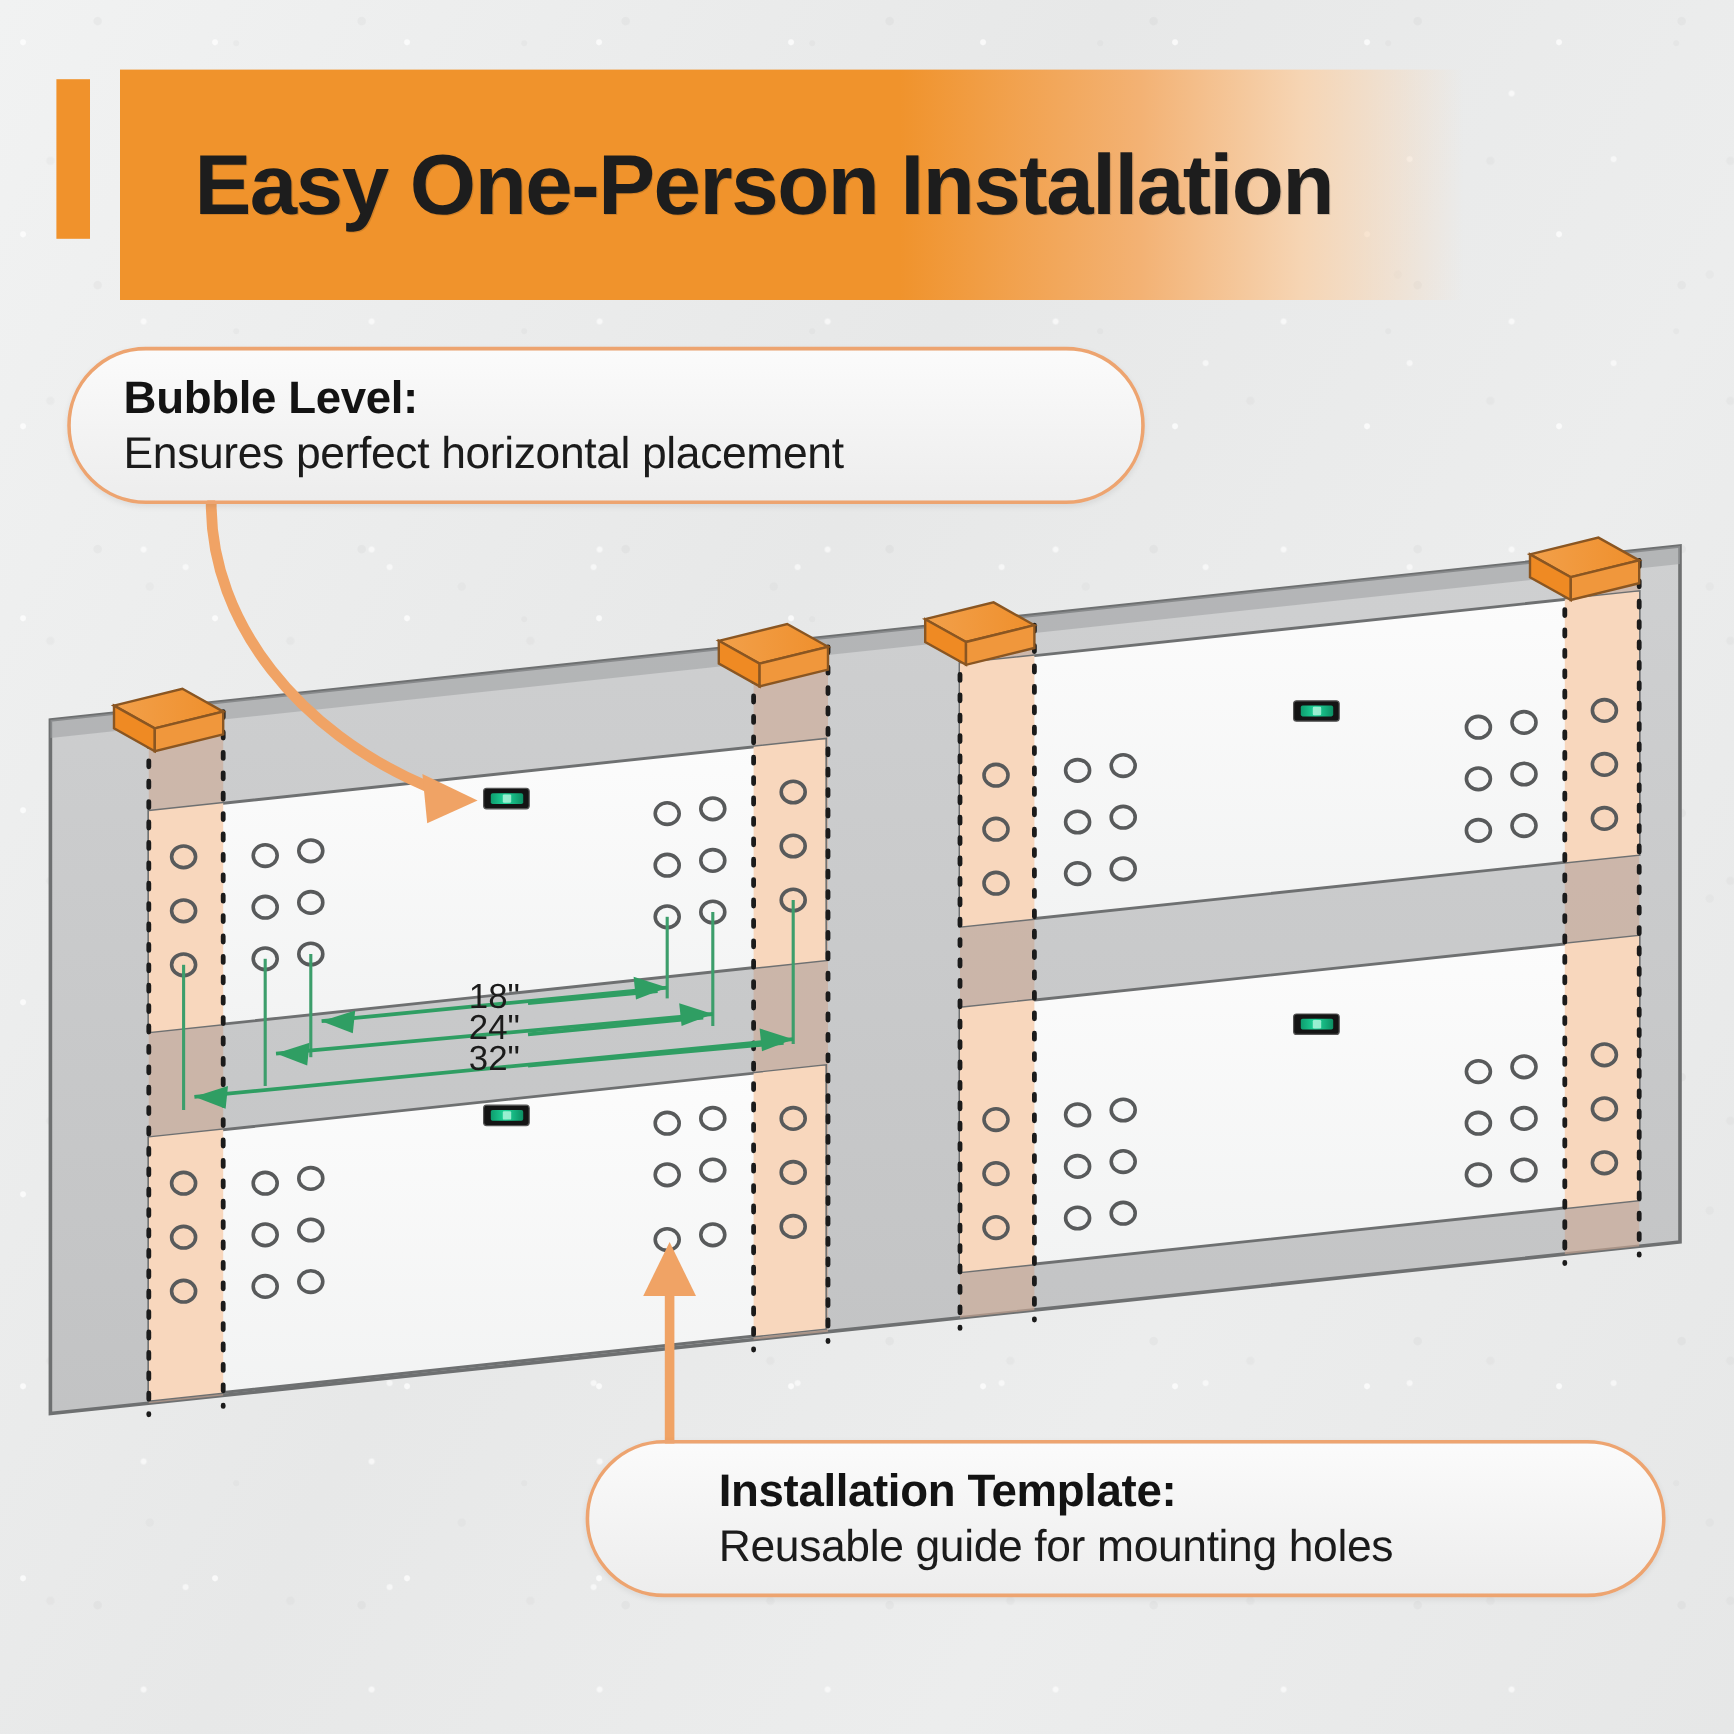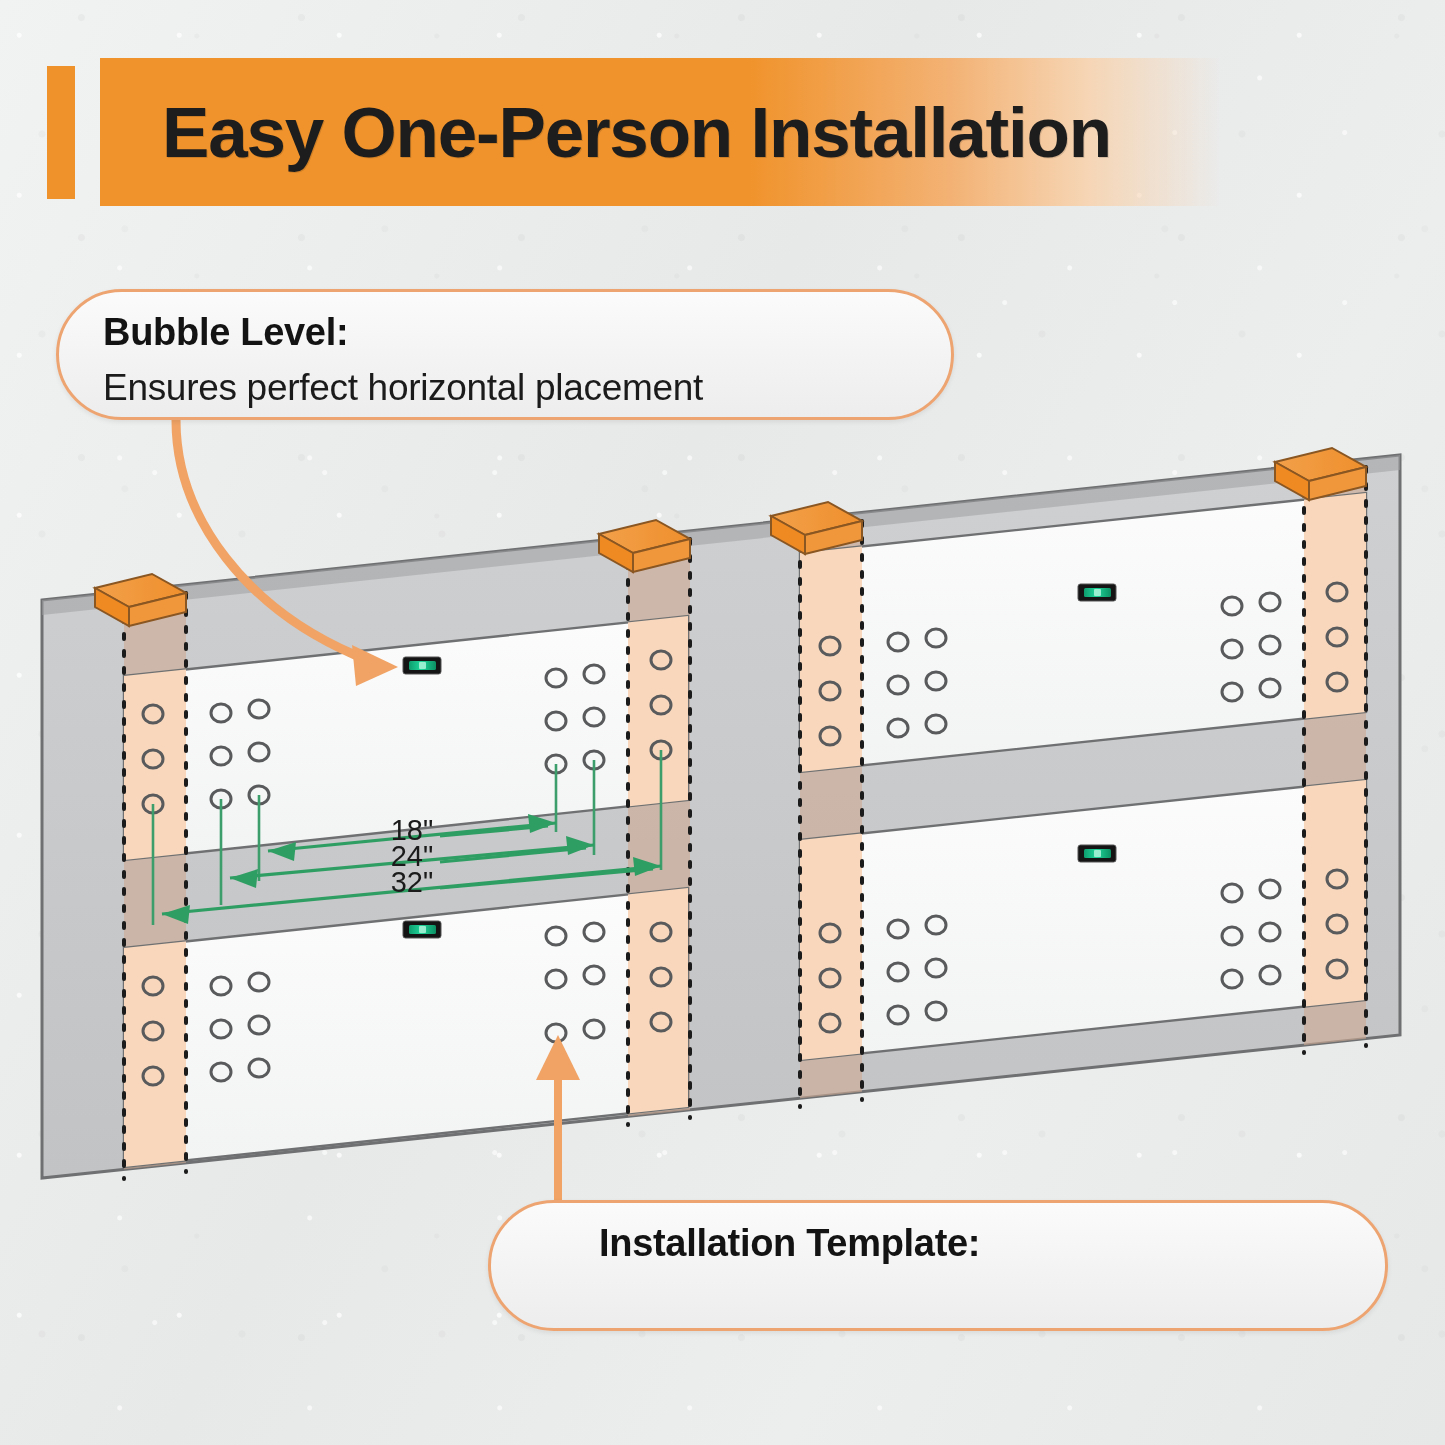--- a/index.html
+++ b/index.html
@@ -29,21 +29,21 @@
 
   
   #header-band{
     position:absolute;left:0;top:58px;width:1445px;height:148px;z-index:3;
   }
   #header-accent-bar{
     position:absolute;left:47px;top:8px;width:28px;height:133px;
     background:#f0922c;
   }
   #header-banner{
-    position:absolute;left:100px;top:0px;width:1120px;height:148px;
+    position:absolute;left:100px;top:0px;width:1120px;height:192px;
     background:linear-gradient(90deg,#f0932c 0%,#f0932c 58%,#f3b274 76%,#f6d5b4 88%,rgba(240,147,44,0) 100%);
     display:flex;align-items:center;
   }
   #header-title{
     margin-left:62px;
     font-size:71px;font-weight:bold;color:#1d1d1d;
     letter-spacing:-1.2px;white-space:nowrap;
     font-family:"Liberation Sans",sans-serif;
     text-shadow:1px 1px 0 rgba(0,0,0,.13);
   }
@@ -59,21 +59,21 @@
     padding:20px 44px 4px 44px;
   }
   #callout-bubble-level{ left:56px;  top:289px;  width:898px;  height:131px; }
   #callout-install-template{ left:488px; top:1200px; width:900px; height:131px; padding-left:108px;}
   .callout-title{
     font-size:38px;font-weight:bold;color:#131313;line-height:1.06;
     letter-spacing:-.3px;
   }
   .callout-desc{
     font-size:37px;font-weight:normal;color:#1b1b1b;line-height:1.1;
-    margin-top:16px;letter-spacing:-.3px;
+    margin-top:6px;letter-spacing:-.3px;
   }
 
   
   #diagram{position:absolute;left:0;top:0;width:1445px;height:1445px;z-index:2;}
   #callout-arrows{position:absolute;left:0;top:0;width:1445px;height:1445px;z-index:5;pointer-events:none;}
 </style>
 </head>
 <body>
 
 <div id="wall-texture"></div>
@@ -353,13 +353,14 @@
   </div>
 </div>
 
 <div class="callout" id="callout-bubble-level">
   <div class="callout-title">Bubble Level:</div>
   <div class="callout-desc">Ensures perfect horizontal placement</div>
 </div>
 
 <div class="callout" id="callout-install-template">
   <div class="callout-title">Installation Template:</div>
+  <div class="callout-desc">Reusable guide for mounting holes</div>
 </div>
 
 </body></html>

